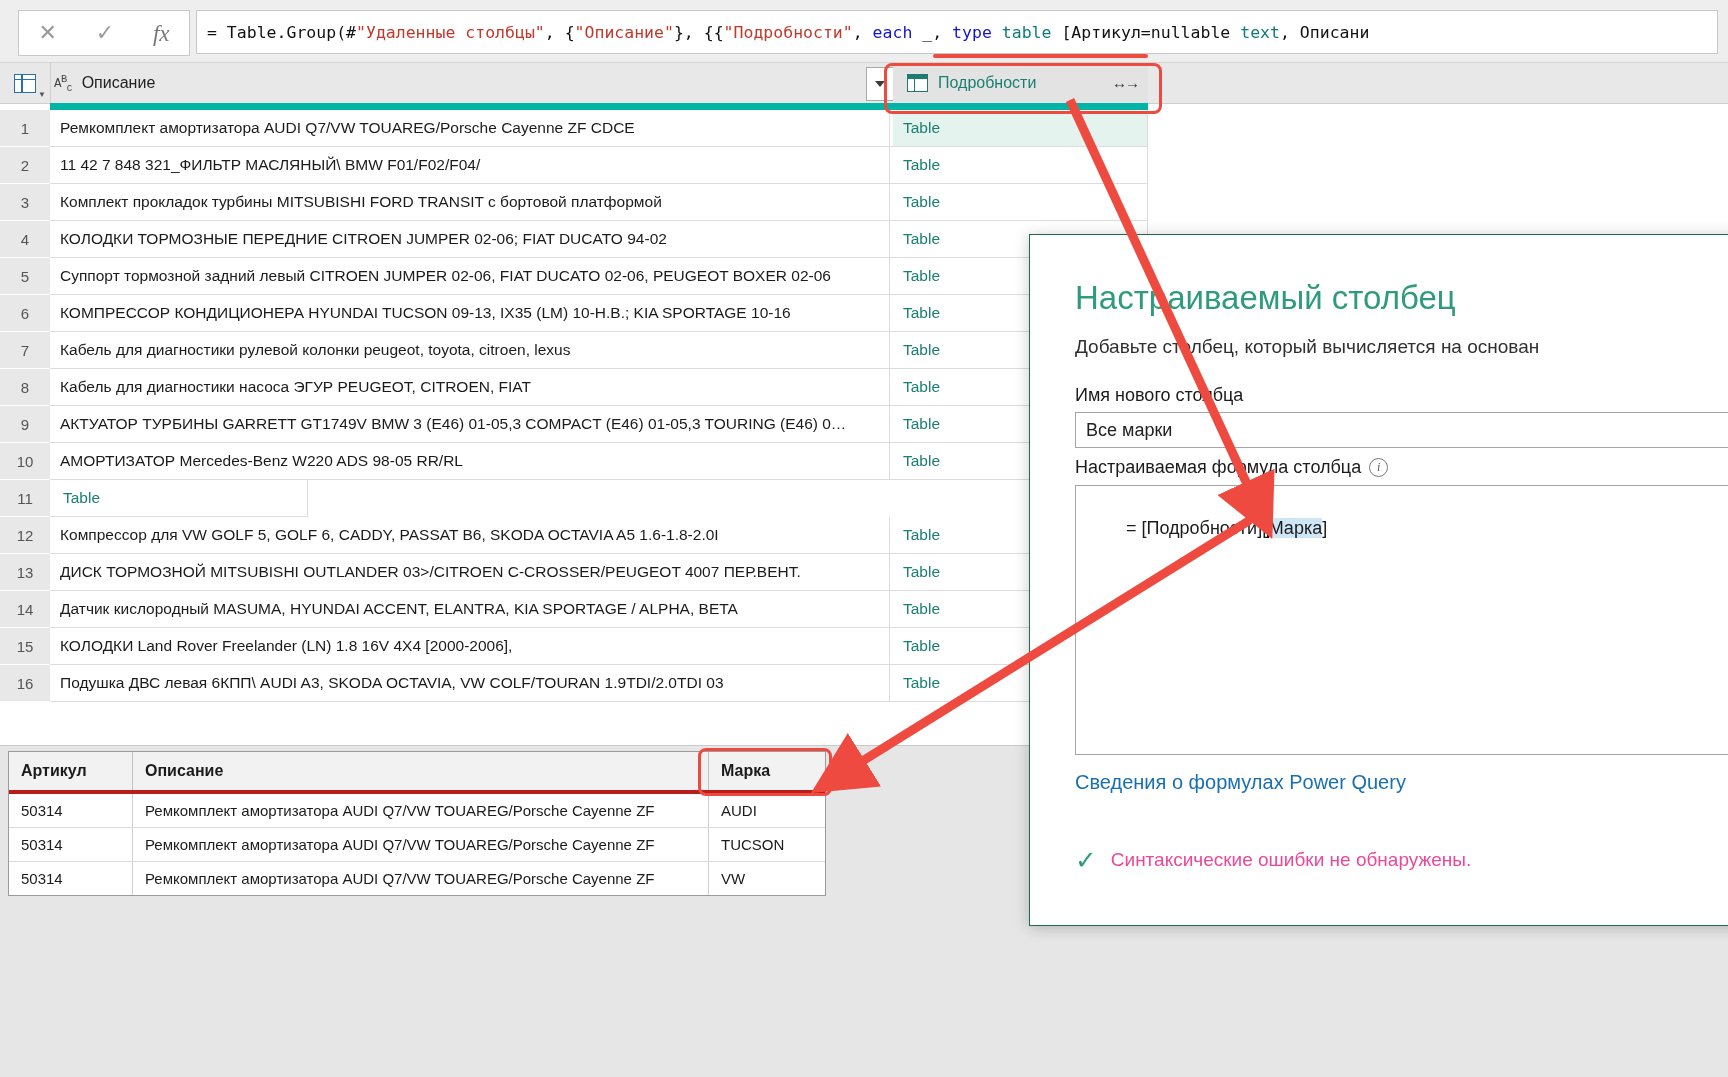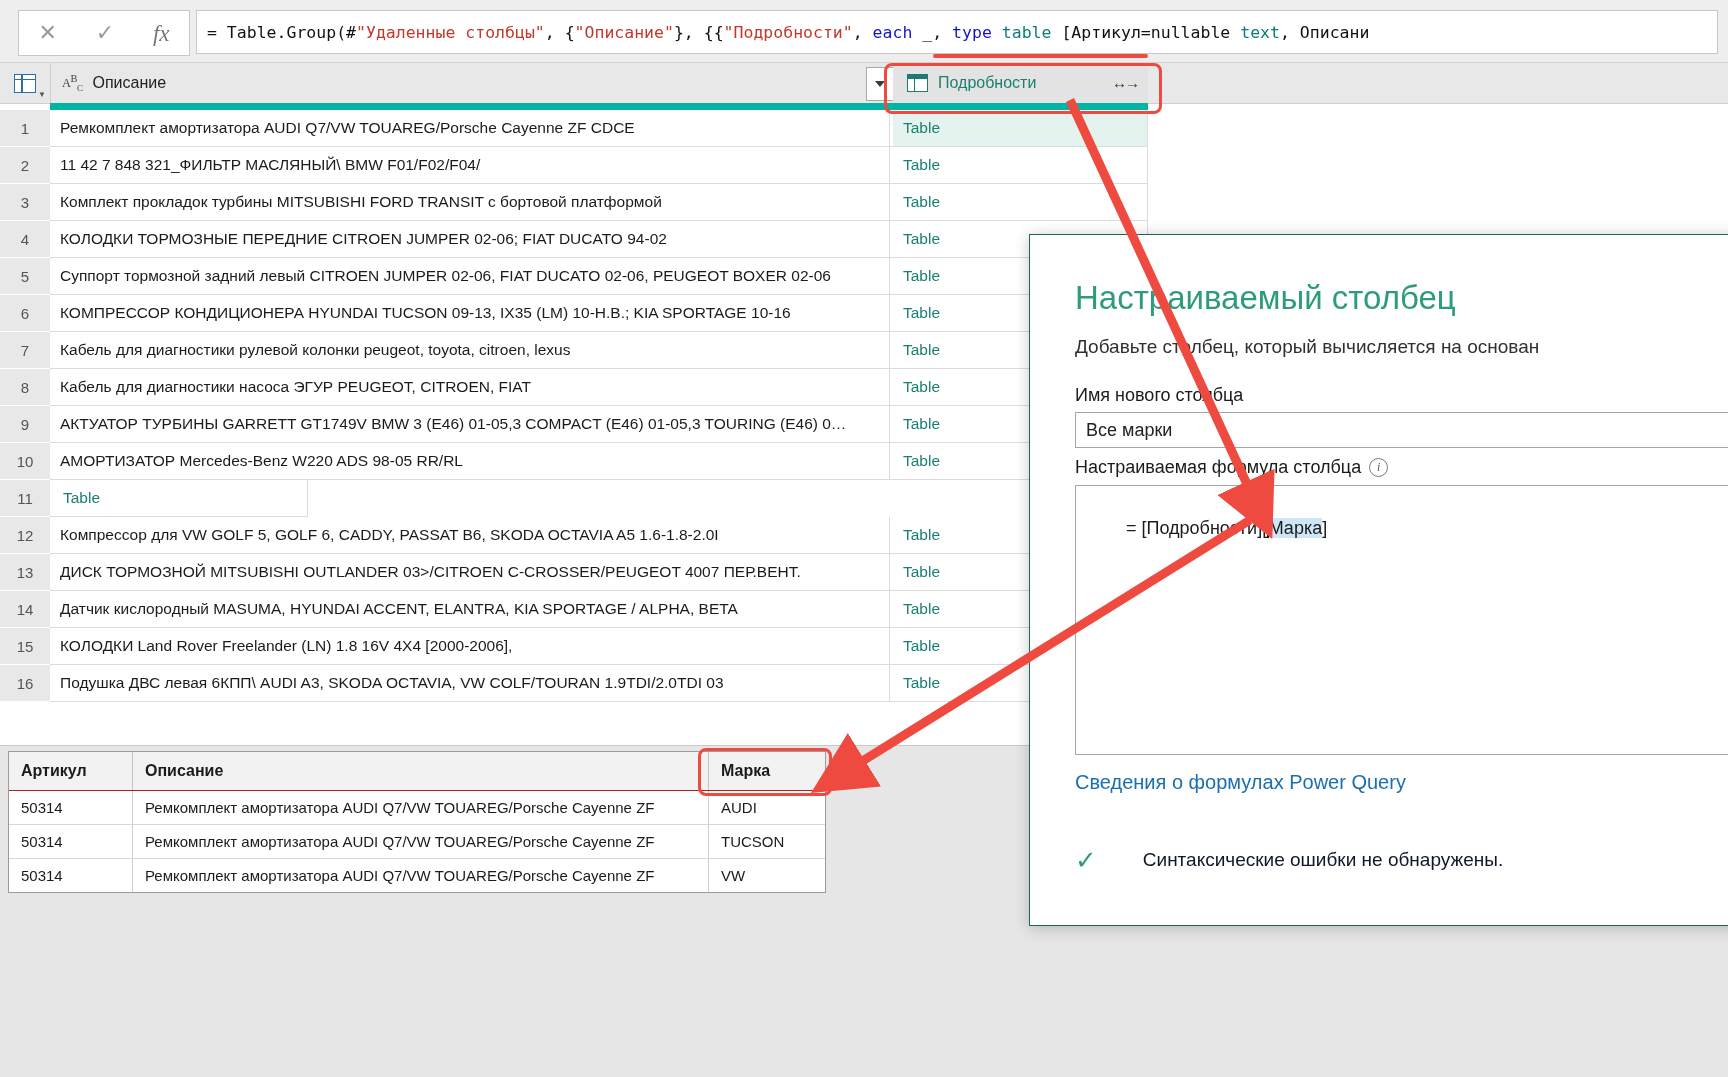--- a/index.html
+++ b/index.html
@@ -56,22 +56,22 @@
   }
   .grid-ico:before{content:"";position:absolute;left:0;right:0;top:4px;height:1.5px;background:#2b6fa8;}
   .grid-ico:after{content:"";position:absolute;top:0;bottom:0;left:6px;width:1.5px;background:#2b6fa8;}
   .corner-caret{position:absolute;right:4px;bottom:4px;font-size:8px;color:#555;line-height:1;}
 
   .ch-col1{
     position:absolute;left:50px;top:0;width:840px;height:40px;
     display:flex;align-items:center;
   }
   .abc-ico{
-    font-size:12.5px;color:#444;margin-left:12px;margin-right:10px;
-    font-family:Liberation Serif, serif;letter-spacing:-0.5px;
+    font-size:12.5px;color:#444;margin-left:4px;margin-right:10px;
+    font-family:Liberation Mono, monospace;letter-spacing:-0.5px;
   }
   .abc-ico sub{font-size:9px;}
   .ch-label{font-size:16px;color:#222;}
   .ch-filter{
     position:absolute;left:866px;top:4px;width:26px;height:32px;
     background:#ffffff;border:1px solid #a9a9a9;
     display:flex;align-items:center;justify-content:center;
   }
   .ch-filter .tri{
     width:0;height:0;border-left:5px solid transparent;border-right:5px solid transparent;
@@ -137,21 +137,21 @@
 
   
   .preview-wrap{
     position:absolute;left:0;top:745px;width:1728px;height:332px;background:#e6e6e6;
     border-top:1px solid #c9c9c9;
   }
   .preview{
     position:absolute;left:8px;top:5px;width:818px;
     background:#ffffff;border:1px solid #9b9b9b;box-sizing:border-box;
   }
-  .pv-head{display:flex;height:38px;background:#f2f2f2;border-bottom:1px solid #b91c1c;text-align:center;}
+  .pv-head{display:flex;height:38px;background:#f2f2f2;border-bottom:4px solid #b91c1c;text-align:center;}
   .pv-head div{
     display:flex;align-items:center;padding-left:12px;box-sizing:border-box;
     font-size:16px;font-weight:bold;color:#1b1b1b;border-right:1px solid #c2c2c2;
   }
   .pv-c-art{width:124px;}
   .pv-c-desc{width:576px;}
   .pv-c-mark{width:116px;border-right:none !important;}
   .pv-row{display:flex;height:33px;border-bottom:1px solid #d9d9d9;}
   .pv-row:last-child{border-bottom:none;}
   .pv-row div{
@@ -211,21 +211,21 @@
   .dlg-link{
     position:absolute;left:45px;top:536px;
     font-size:20px;color:#1a6fb0;white-space:nowrap;
   }
   .dlg-ok-row{
     position:absolute;left:45px;top:612px;display:flex;align-items:center;gap:14px;
   }
   .check-ico{
     font-size:26px;color:#2e9b7e;line-height:1;
   }
-  .dlg-ok-text{font-size:19px;color:#0f172a;white-space:nowrap;margin-left:32px;}
+  .dlg-ok-text{font-size:19px;color:#ec4899;white-space:nowrap;}
 
   
   .ann-box{
     position:absolute;border:3.5px solid #ef4a40;border-radius:8px;
     pointer-events:none;
   }
   #ann-detail-head{left:884px;top:63px;width:272px;height:45px;}
   #ann-marka-head{left:698px;top:748px;width:128px;height:42px;}
   .ann-svg{position:absolute;left:0;top:0;width:1728px;height:1077px;pointer-events:none;}
   .ann-underline{

